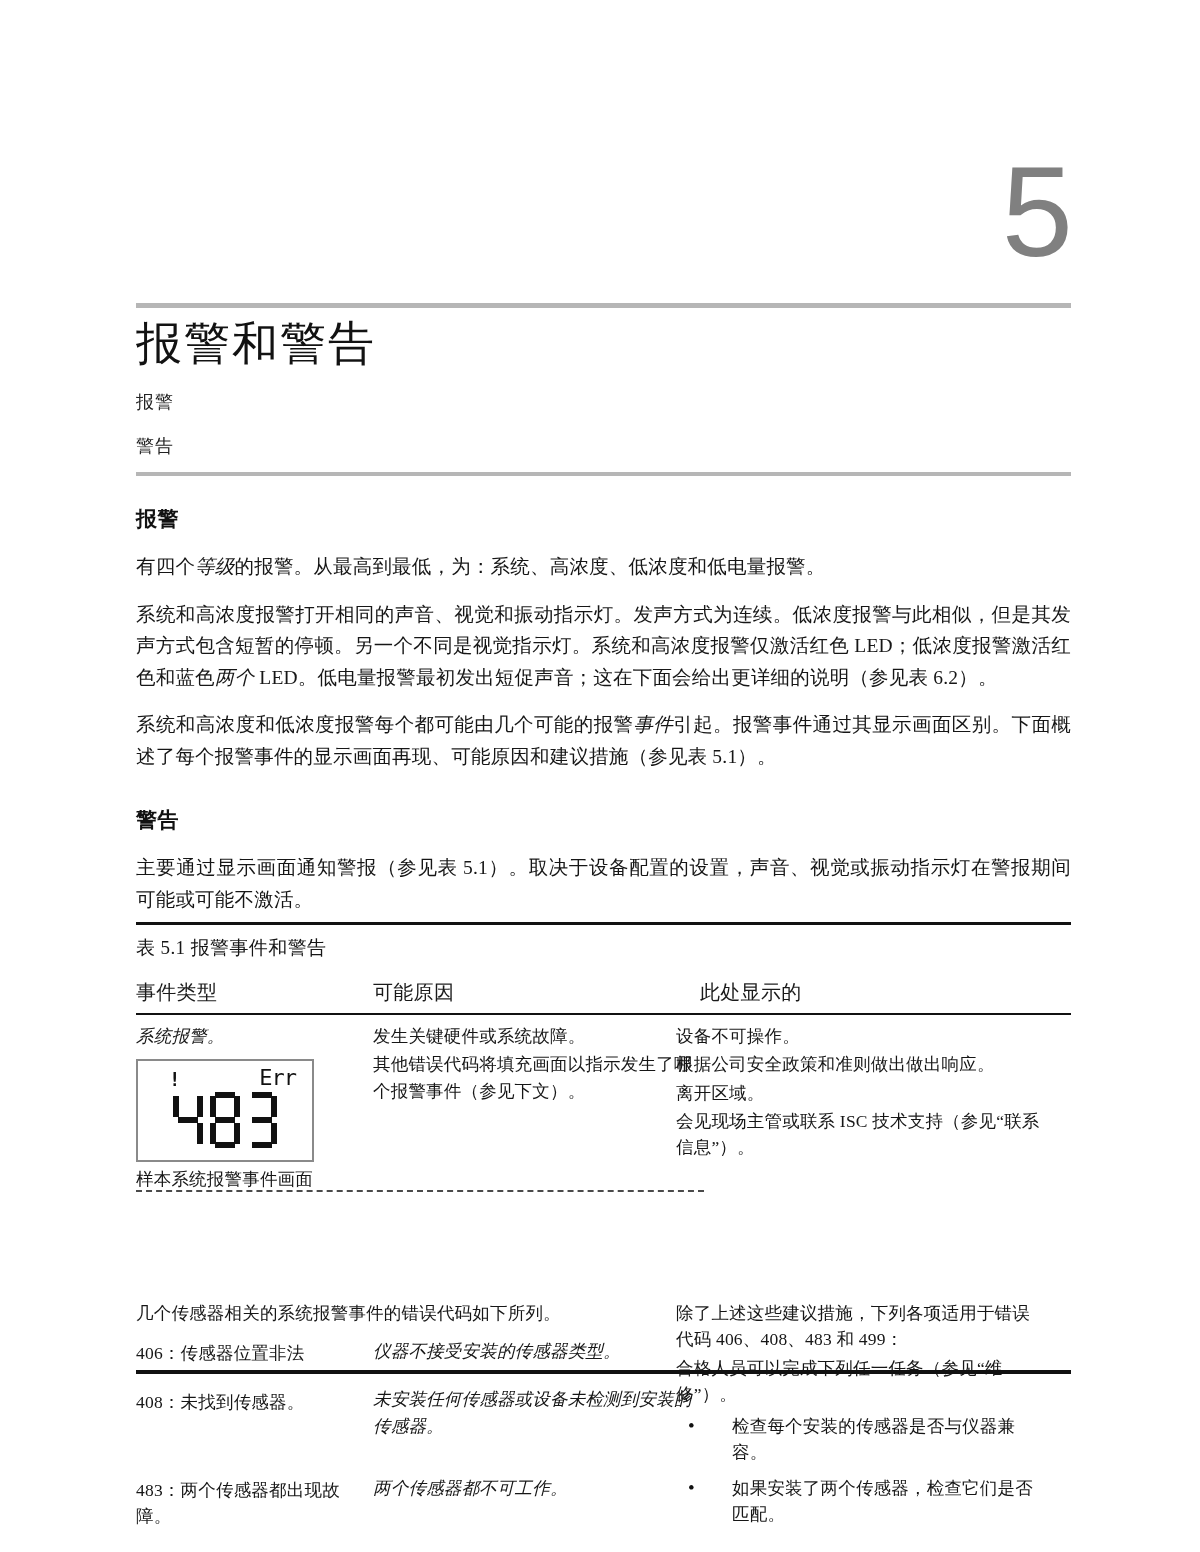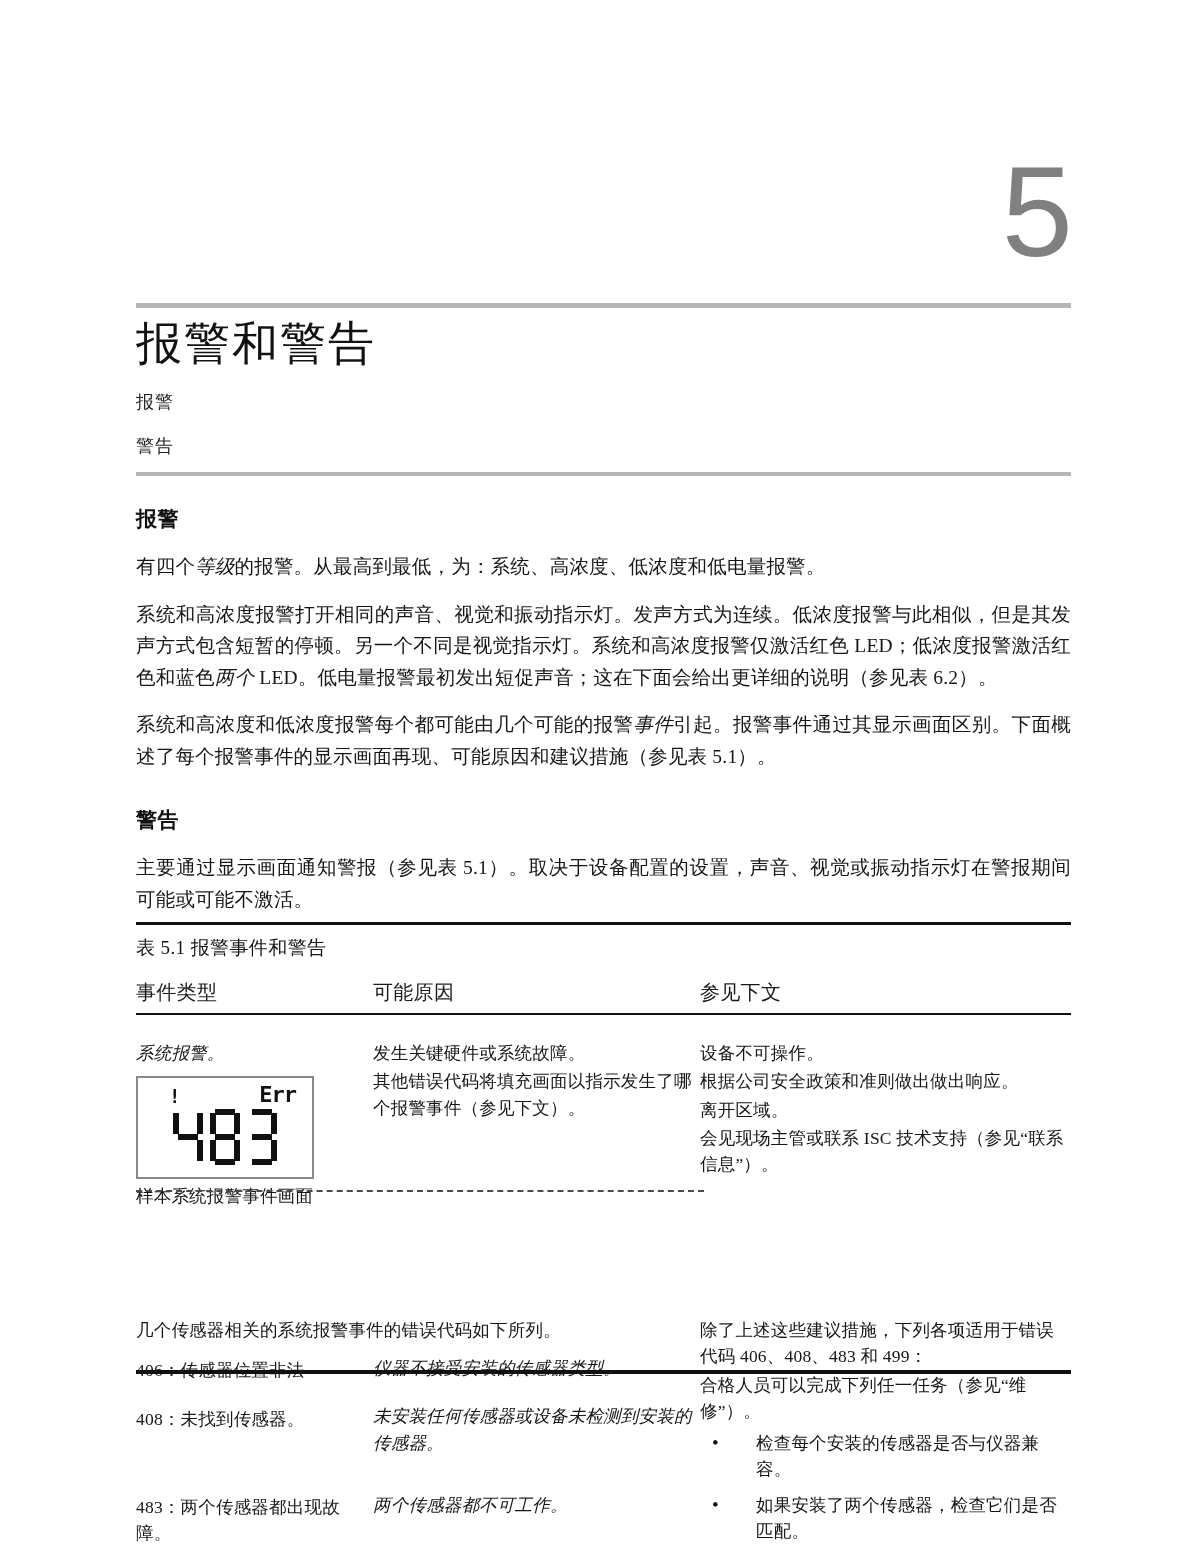--- a/index.html
+++ b/index.html
@@ -151,21 +151,21 @@
   .cell {
     position: absolute;
     top: 0;
     font-size: 17.5px;
     line-height: 1.5;
     color: #161616;
     letter-spacing: 0.2px;
   }
   .cell.c1 { left: 0px; width: 230px; }
   .cell.c2 { left: 237px; width: 320px; }
-  .cell.c3 { left: 564px; width: 371px; }
+  .cell.c3 { left: 540px; width: 371px; }
   .cell p { margin: 0 0 2px 0; }
 
   .row-type-label {
     font-style: italic;
     font-size: 17.5px;
     color: #161616;
     margin-bottom: 10px;
   }
 
   
@@ -187,21 +187,21 @@
     font-weight: bold;
     color: #111;
     line-height: 1;
   }
   .lcd-err {
     position: absolute;
     right: 16px;
     top: 6px;
     font-family: "DejaVu Sans Mono", monospace;
     font-size: 22px;
-    font-weight: bold;
+    font-weight: normal;
     color: #111;
     line-height: 1;
     letter-spacing: -1px;
   }
   .lcd-digits {
     position: absolute;
     left: 0;
     right: 0;
     top: 31px;
     display: flex;
@@ -305,26 +305,26 @@
 
     <div class="table-wrap">
 
       <div class="rule-thick-top"></div>
 
       <div class="table-caption">表 5.1 报警事件和警告</div>
 
       <div class="thead">
         <div class="th col1">事件类型</div>
         <div class="th col2">可能原因</div>
-        <div class="th col3">参见下文</div>
+        <div class="th col3">此处显示的</div>
       </div>
 
       <div class="rule-head"></div>
 
-      <div class="row" style="height:255px; margin-top:25px;">
+      <div class="row" style="height:255px; margin-top:8px;">
 
         <div class="cell c1">
           <div class="row-type-label">系统报警。</div>
 
           <div class="lcd">
             <div class="lcd-bang">!</div>
             <div class="lcd-err">Err</div>
             <div class="lcd-digits">
 
               <div class="seg-digit">

